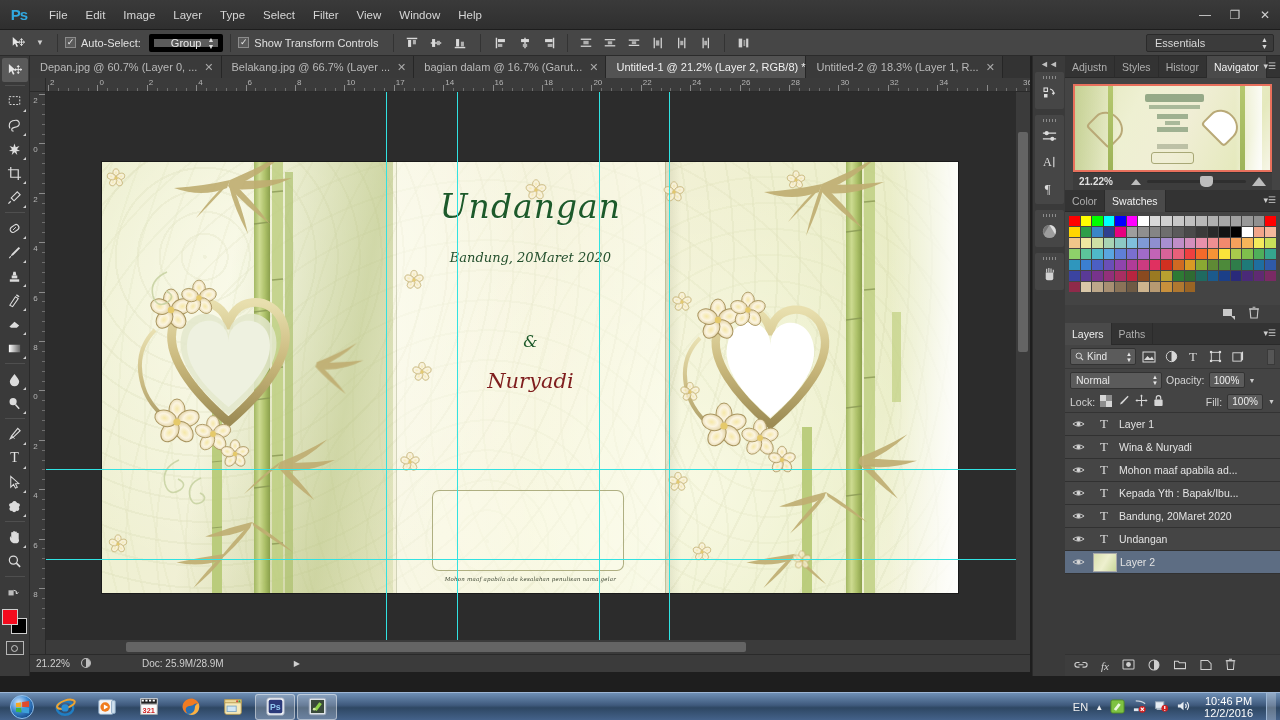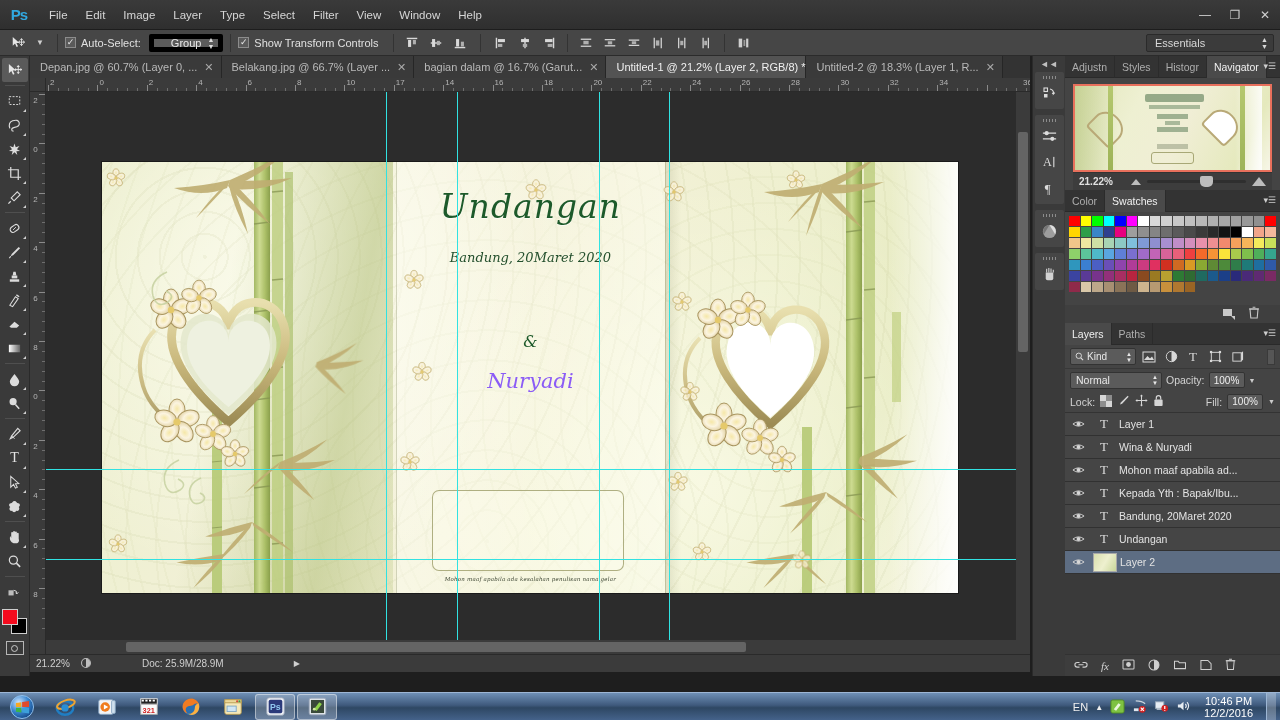--- a/index.html
+++ b/index.html
@@ -157,21 +157,21 @@
     top:6.5%; font-family:"DejaVu Serif", serif; font-style:italic;
     font-size:33px; letter-spacing:1px; color:#1d5a2a; line-height:1;
     text-shadow:0 1px 0 rgba(255,255,255,.6);
   }
   .t-date {
     top:20.5%; font-family:"DejaVu Serif", serif; font-style:italic;
     font-size:13px; color:#234f2c;
   }
   .t-n1 { top:29.5%; font-family:"DejaVu Serif", serif; font-style:italic; font-size:21px; color:#1d5a2a;}
   .t-amp{ top:39.5%; font-family:"DejaVu Serif", serif; font-style:italic; font-size:16px; color:#1d5a2a;}
-  .t-n2 { top:48%;   font-family:"DejaVu Serif", serif; font-style:italic; font-size:21px; color:#8b5cf6;}
+  .t-n2 { top:48%;   font-family:"DejaVu Serif", serif; font-style:italic; font-size:21px; color:#7f1d1d;}
   .t-kepada{ top:69.5%; font-family:"DejaVu Serif", serif; font-style:italic; font-size:9px; color:#2d4a2f; line-height:1.55;}
   .namebox{
     position:absolute; left:38.5%; top:76%; width:22.5%; height:19%;
     border:1.5px solid rgba(150,150,95,.75); border-radius:7px;
     background:rgba(255,255,240,.28);
   }
   .t-foot{ top:96%; font-family:"DejaVu Serif", serif; font-style:italic; font-size:5.5px; color:#3a4330; letter-spacing:.2px;}
 
   
   .bamboo { position:absolute; bottom:0; top:0; }

